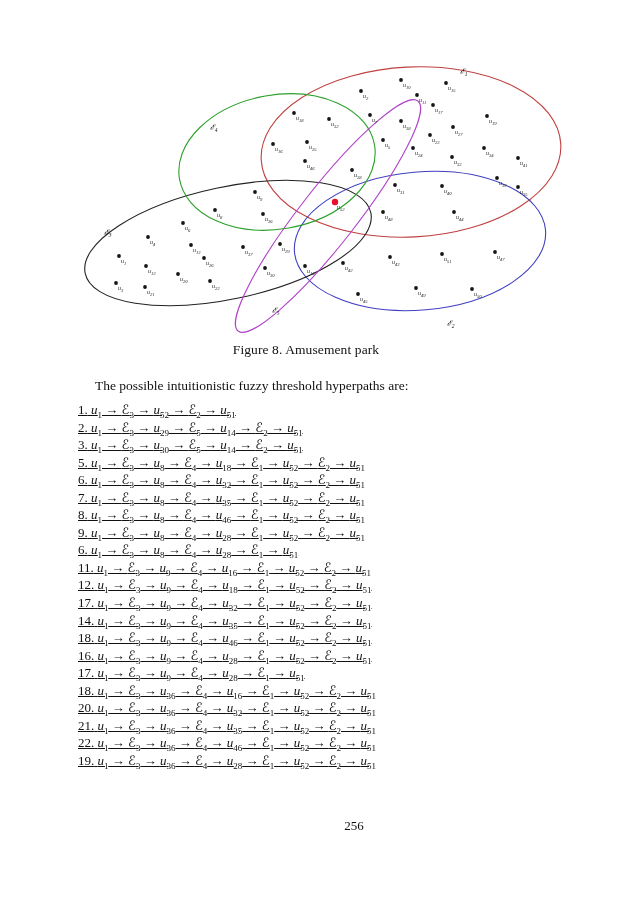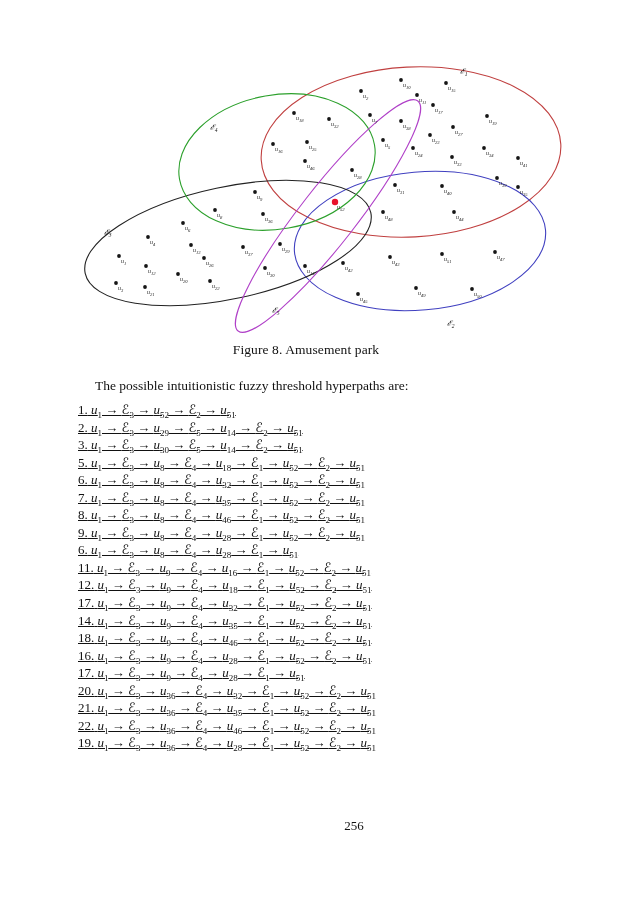--- a/index.html
+++ b/index.html
@@ -159,20 +159,21 @@
         <div class="hp-row"><span class="hp-num">8.</span> <i>u</i><sub>1</sub> → <span class="scriptE">ℰ</span><sub>3</sub> → <i>u</i><sub>8</sub> → <span class="scriptE">ℰ</span><sub>4</sub> → <i>u</i><sub>46</sub> → <span class="scriptE">ℰ</span><sub>1</sub> → <i>u</i><sub>52</sub> → <span class="scriptE">ℰ</span><sub>2</sub> → <i>u</i><sub>51</sub></div>
         <div class="hp-row"><span class="hp-num">9.</span> <i>u</i><sub>1</sub> → <span class="scriptE">ℰ</span><sub>3</sub> → <i>u</i><sub>8</sub> → <span class="scriptE">ℰ</span><sub>4</sub> → <i>u</i><sub>28</sub> → <span class="scriptE">ℰ</span><sub>1</sub> → <i>u</i><sub>52</sub> → <span class="scriptE">ℰ</span><sub>2</sub> → <i>u</i><sub>51</sub></div>
         <div class="hp-row"><span class="hp-num">6.</span> <i>u</i><sub>1</sub> → <span class="scriptE">ℰ</span><sub>3</sub> → <i>u</i><sub>8</sub> → <span class="scriptE">ℰ</span><sub>4</sub> → <i>u</i><sub>28</sub> → <span class="scriptE">ℰ</span><sub>1</sub> → <i>u</i><sub>51</sub></div>
         <div class="hp-row"><span class="hp-num">11.</span> <i>u</i><sub>1</sub> → <span class="scriptE">ℰ</span><sub>3</sub> → <i>u</i><sub>9</sub> → <span class="scriptE">ℰ</span><sub>4</sub> → <i>u</i><sub>16</sub> → <span class="scriptE">ℰ</span><sub>1</sub> → <i>u</i><sub>52</sub> → <span class="scriptE">ℰ</span><sub>2</sub> → <i>u</i><sub>51</sub></div>
         <div class="hp-row"><span class="hp-num">12.</span> <i>u</i><sub>1</sub> → <span class="scriptE">ℰ</span><sub>3</sub> → <i>u</i><sub>9</sub> → <span class="scriptE">ℰ</span><sub>4</sub> → <i>u</i><sub>18</sub> → <span class="scriptE">ℰ</span><sub>1</sub> → <i>u</i><sub>52</sub> → <span class="scriptE">ℰ</span><sub>2</sub> → <i>u</i><sub>51</sub></div>
         <div class="hp-row"><span class="hp-num">17.</span> <i>u</i><sub>1</sub> → <span class="scriptE">ℰ</span><sub>3</sub> → <i>u</i><sub>9</sub> → <span class="scriptE">ℰ</span><sub>4</sub> → <i>u</i><sub>32</sub> → <span class="scriptE">ℰ</span><sub>1</sub> → <i>u</i><sub>52</sub> → <span class="scriptE">ℰ</span><sub>2</sub> → <i>u</i><sub>51</sub></div>
         <div class="hp-row"><span class="hp-num">14.</span> <i>u</i><sub>1</sub> → <span class="scriptE">ℰ</span><sub>3</sub> → <i>u</i><sub>9</sub> → <span class="scriptE">ℰ</span><sub>4</sub> → <i>u</i><sub>35</sub> → <span class="scriptE">ℰ</span><sub>1</sub> → <i>u</i><sub>52</sub> → <span class="scriptE">ℰ</span><sub>2</sub> → <i>u</i><sub>51</sub></div>
         <div class="hp-row"><span class="hp-num">18.</span> <i>u</i><sub>1</sub> → <span class="scriptE">ℰ</span><sub>3</sub> → <i>u</i><sub>9</sub> → <span class="scriptE">ℰ</span><sub>4</sub> → <i>u</i><sub>46</sub> → <span class="scriptE">ℰ</span><sub>1</sub> → <i>u</i><sub>52</sub> → <span class="scriptE">ℰ</span><sub>2</sub> → <i>u</i><sub>51</sub></div>
         <div class="hp-row"><span class="hp-num">16.</span> <i>u</i><sub>1</sub> → <span class="scriptE">ℰ</span><sub>3</sub> → <i>u</i><sub>9</sub> → <span class="scriptE">ℰ</span><sub>4</sub> → <i>u</i><sub>28</sub> → <span class="scriptE">ℰ</span><sub>1</sub> → <i>u</i><sub>52</sub> → <span class="scriptE">ℰ</span><sub>2</sub> → <i>u</i><sub>51</sub></div>
         <div class="hp-row"><span class="hp-num">17.</span> <i>u</i><sub>1</sub> → <span class="scriptE">ℰ</span><sub>3</sub> → <i>u</i><sub>9</sub> → <span class="scriptE">ℰ</span><sub>4</sub> → <i>u</i><sub>28</sub> → <span class="scriptE">ℰ</span><sub>1</sub> → <i>u</i><sub>51</sub></div>
+        <div class="hp-row"><span class="hp-num">18.</span> <i>u</i><sub>1</sub> → <span class="scriptE">ℰ</span><sub>3</sub> → <i>u</i><sub>36</sub> → <span class="scriptE">ℰ</span><sub>4</sub> → <i>u</i><sub>16</sub> → <span class="scriptE">ℰ</span><sub>1</sub> → <i>u</i><sub>52</sub> → <span class="scriptE">ℰ</span><sub>2</sub> → <i>u</i><sub>51</sub></div>
         <div class="hp-row"><span class="hp-num">20.</span> <i>u</i><sub>1</sub> → <span class="scriptE">ℰ</span><sub>3</sub> → <i>u</i><sub>36</sub> → <span class="scriptE">ℰ</span><sub>4</sub> → <i>u</i><sub>32</sub> → <span class="scriptE">ℰ</span><sub>1</sub> → <i>u</i><sub>52</sub> → <span class="scriptE">ℰ</span><sub>2</sub> → <i>u</i><sub>51</sub></div>
         <div class="hp-row"><span class="hp-num">21.</span> <i>u</i><sub>1</sub> → <span class="scriptE">ℰ</span><sub>3</sub> → <i>u</i><sub>36</sub> → <span class="scriptE">ℰ</span><sub>4</sub> → <i>u</i><sub>35</sub> → <span class="scriptE">ℰ</span><sub>1</sub> → <i>u</i><sub>52</sub> → <span class="scriptE">ℰ</span><sub>2</sub> → <i>u</i><sub>51</sub></div>
         <div class="hp-row"><span class="hp-num">22.</span> <i>u</i><sub>1</sub> → <span class="scriptE">ℰ</span><sub>3</sub> → <i>u</i><sub>36</sub> → <span class="scriptE">ℰ</span><sub>4</sub> → <i>u</i><sub>46</sub> → <span class="scriptE">ℰ</span><sub>1</sub> → <i>u</i><sub>52</sub> → <span class="scriptE">ℰ</span><sub>2</sub> → <i>u</i><sub>51</sub></div>
         <div class="hp-row"><span class="hp-num">19.</span> <i>u</i><sub>1</sub> → <span class="scriptE">ℰ</span><sub>3</sub> → <i>u</i><sub>36</sub> → <span class="scriptE">ℰ</span><sub>4</sub> → <i>u</i><sub>28</sub> → <span class="scriptE">ℰ</span><sub>1</sub> → <i>u</i><sub>52</sub> → <span class="scriptE">ℰ</span><sub>2</sub> → <i>u</i><sub>51</sub></div>
       </div>
   </div>
 
   <div class="pageno">256</div>
 
 </div>

